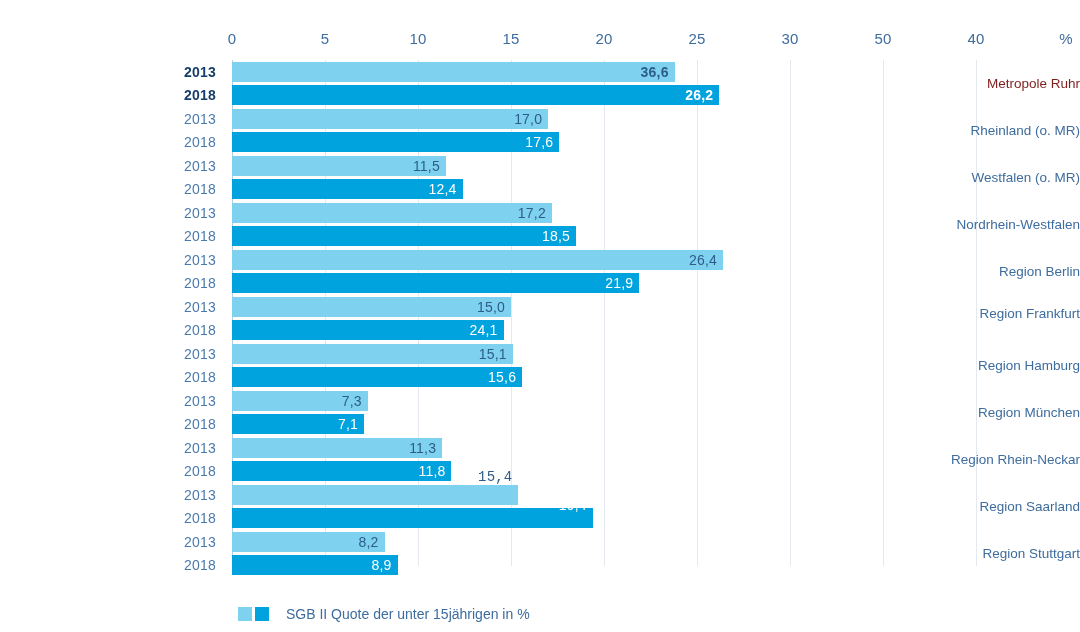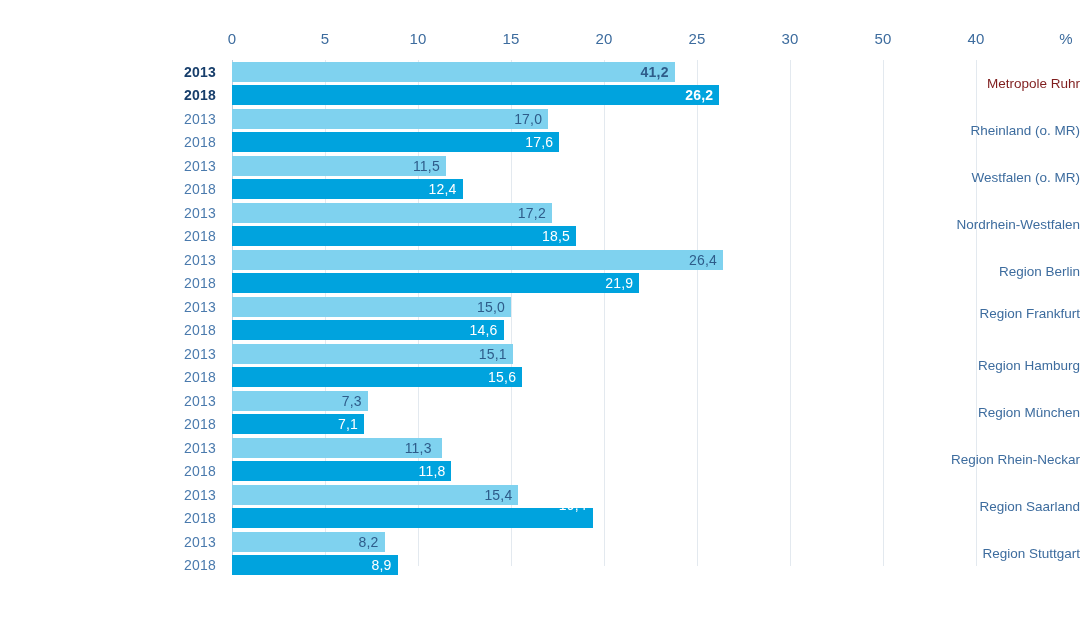--- a/index.html
+++ b/index.html
@@ -166,21 +166,21 @@
       <div class="gridline" style="left: 604px;"></div>
       <div class="gridline" style="left: 697px;"></div>
       <div class="gridline" style="left: 790px;"></div>
       <div class="gridline" style="left: 883px;"></div>
       <div class="gridline" style="left: 976px;"></div>
     </div>
   <div id="rows">
       <div class="cat-label highlight" style="top: 75.5px;">Metropole Ruhr</div>
       <div class="year-label highlight" style="top: 64px;">2013</div>
       <div class="bar y2013" style="top: 62px; width: 442.68px;"></div>
-      <div class="bar-value inside-light bold" style="top: 62px; left: 632.68px; width: 36px; text-align: right;">41,2</div>
+      <div class="bar-value inside-light bold" style="top: 62px; left: 632.68px; width: 36px; text-align: right;">36,6</div>
       <div class="year-label highlight" style="top: 87px;">2018</div>
       <div class="bar y2018" style="top: 85px; width: 487.32px;"></div>
       <div class="bar-value inside-dark bold" style="top: 85px; left: 677.32px; width: 36px; text-align: right;">26,2</div>
       <div class="cat-label" style="top: 122.5px;">Rheinland (o. MR)</div>
       <div class="year-label" style="top: 111px;">2013</div>
       <div class="bar y2013" style="top: 109px; width: 316.2px;"></div>
       <div class="bar-value inside-light" style="top: 109px; left: 506.2px; width: 36px; text-align: right;">17,0</div>
       <div class="year-label" style="top: 134px;">2018</div>
       <div class="bar y2018" style="top: 132px; width: 327.36px;"></div>
       <div class="bar-value inside-dark" style="top: 132px; left: 517.36px; width: 36px; text-align: right;">17,6</div>
@@ -204,52 +204,57 @@
       <div class="bar-value inside-light" style="top: 250px; left: 681.04px; width: 36px; text-align: right;">26,4</div>
       <div class="year-label" style="top: 275px;">2018</div>
       <div class="bar y2018" style="top: 273px; width: 407.34px;"></div>
       <div class="bar-value inside-dark" style="top: 273px; left: 597.34px; width: 36px; text-align: right;">21,9</div>
       <div class="cat-label" style="top: 306px;">Region Frankfurt</div>
       <div class="year-label" style="top: 299px;">2013</div>
       <div class="bar y2013" style="top: 297px; width: 279px;"></div>
       <div class="bar-value inside-light" style="top: 297px; left: 469px; width: 36px; text-align: right;">15,0</div>
       <div class="year-label" style="top: 322px;">2018</div>
       <div class="bar y2018" style="top: 320px; width: 271.56px;"></div>
-      <div class="bar-value inside-dark" style="top: 320px; left: 461.56px; width: 36px; text-align: right;">14,6</div>
+      <div class="bar-value inside-dark" style="top: 320px; left: 461.56px; width: 36px; text-align: right;">24,1</div>
       <div class="cat-label" style="top: 357.5px;">Region Hamburg</div>
       <div class="year-label" style="top: 346px;">2013</div>
       <div class="bar y2013" style="top: 344px; width: 280.86px;"></div>
       <div class="bar-value inside-light" style="top: 344px; left: 470.86px; width: 36px; text-align: right;">15,1</div>
       <div class="year-label" style="top: 369px;">2018</div>
       <div class="bar y2018" style="top: 367px; width: 290.16px;"></div>
       <div class="bar-value inside-dark" style="top: 367px; left: 480.16px; width: 36px; text-align: right;">15,6</div>
       <div class="cat-label" style="top: 404.5px;">Region München</div>
       <div class="year-label" style="top: 393px;">2013</div>
       <div class="bar y2013" style="top: 391px; width: 135.78px;"></div>
       <div class="bar-value inside-light" style="top: 391px; left: 325.78px; width: 36px; text-align: right;">7,3</div>
       <div class="year-label" style="top: 416px;">2018</div>
       <div class="bar y2018" style="top: 414px; width: 132.06px;"></div>
       <div class="bar-value inside-dark" style="top: 414px; left: 322.06px; width: 36px; text-align: right;">7,1</div>
       <div class="cat-label" style="top: 451.5px;">Region Rhein-Neckar</div>
       <div class="year-label" style="top: 440px;">2013</div>
       <div class="bar y2013" style="top: 438px; width: 210.18px;"></div>
-      <div class="bar-value inside-light" style="top: 438px; left: 400.18px; width: 36px; text-align: center;">11,3</div>
+      <div class="bar-value inside-light" style="top: 438px; left: 400.18px; width: 36px; text-align: right;">11,3</div>
       <div class="year-label" style="top: 463px;">2018</div>
       <div class="bar y2018" style="top: 461px; width: 219.48px;"></div>
       <div class="bar-value inside-dark" style="top: 461px; left: 409.48px; width: 36px; text-align: right;">11,8</div>
       <div class="cat-label" style="top: 498.5px;">Region Saarland</div>
       <div class="year-label" style="top: 487px;">2013</div>
       <div class="bar y2013" style="top: 485px; width: 286.44px;"></div>
-      <div class="bar-value inside-light" style="top: 485px; left: 476.44px; width: 36px; text-align: right;">15,4</div>
+      <div class="bar-value inside-light" style="top: 467px; left: 476.44px; width: 36px; text-align: right; font-family: Liberation Mono, monospace;">15,4</div>
       <div class="year-label" style="top: 510px;">2018</div>
       <div class="bar y2018" style="top: 508px; width: 360.84px;"></div>
       <div class="bar-value inside-dark" style="top: 495px; left: 550.84px; width: 36px; text-align: right;">19,4</div>
       <div class="cat-label" style="top: 545.5px;">Region Stuttgart</div>
       <div class="year-label" style="top: 534px;">2013</div>
       <div class="bar y2013" style="top: 532px; width: 152.52px;"></div>
       <div class="bar-value inside-light" style="top: 532px; left: 342.52px; width: 36px; text-align: right;">8,2</div>
       <div class="year-label" style="top: 557px;">2018</div>
       <div class="bar y2018" style="top: 555px; width: 165.54px;"></div>
       <div class="bar-value inside-dark" style="top: 555px; left: 355.54px; width: 36px; text-align: right;">8,9</div>
     </div>
 
+  <div class="legend">
+    <span class="legend-swatch light"></span>
+    <span class="legend-swatch dark"></span>
+    <span class="legend-text">SGB II Quote der unter 15jährigen in %</span>
+  </div>
 
 </div>
 
 </body></html>

